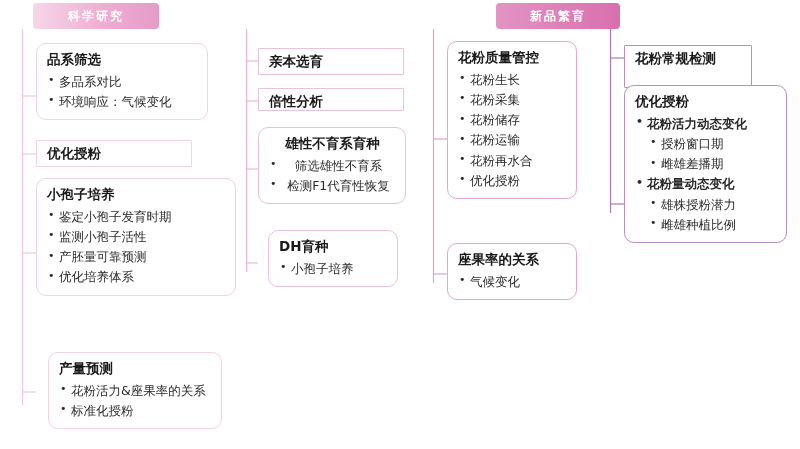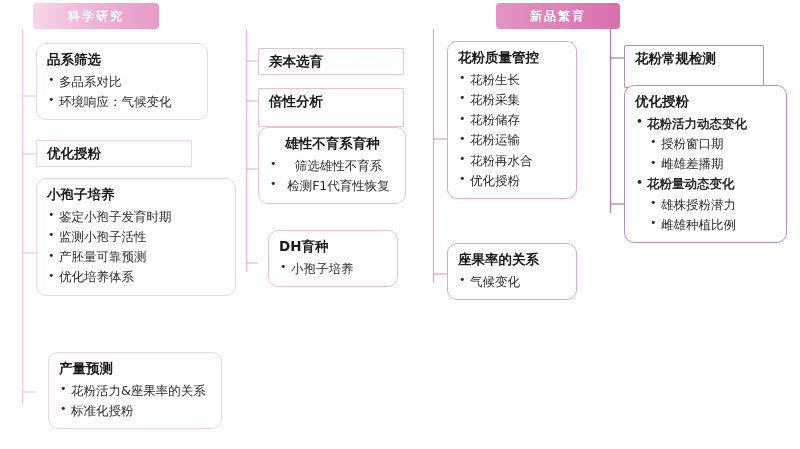--- a/index.html
+++ b/index.html
@@ -195,21 +195,21 @@
   </div>
 
   <div class="column col-2 c2">
 
     <div class="banner banner-2">新品繁育</div>
 
     <div class="box flat" style="left:18px; top:48px; width:146px; padding-top:4px; padding-bottom:4px;">
       <div class="box-title compact">亲本选育</div>
     </div>
 
-    <div class="box flat" style="left:18px; top:88px; width:146px; padding-top:4px; padding-bottom:16px;">
+    <div class="box flat" style="left:18px; top:88px; width:146px; padding-top:4px; padding-bottom:0;">
       <div class="box-title compact">倍性分析</div>
     </div>
 
     <div class="box round" style="left:18px; top:127px; width:148px;text-align:center;">
       <div class="box-title">雄性不育系育种</div>
       <ul class="items">
         <li>筛选雄性不育系</li>
         <li>检测F1代育性恢复</li>
       </ul>
     </div>
@@ -239,21 +239,21 @@
     <div class="box round" style="left:27px; top:243px; width:130px;">
       <div class="box-title">座果率的关系</div>
       <ul class="items">
         <li>气候变化</li>
       </ul>
     </div>
   </div>
 
   <div class="column col-4 c4">
 
-    <div class="box flat" style="left:24px; top:45px; width:140px; padding-top:4px; padding-bottom:20px;">
+    <div class="box flat" style="left:24px; top:45px; width:128px; padding-top:4px; padding-bottom:20px;">
       <div class="box-title compact">花粉常规检测</div>
     </div>
 
     <div class="box round" style="left:24px; top:85px; width:163px;">
       <div class="box-title">优化授粉</div>
       <ul class="items">
         <li class="bold">花粉活力动态变化</li>
         <li class="sub">授粉窗口期</li>
         <li class="sub">雌雄差播期</li>
         <li class="bold">花粉量动态变化</li>

